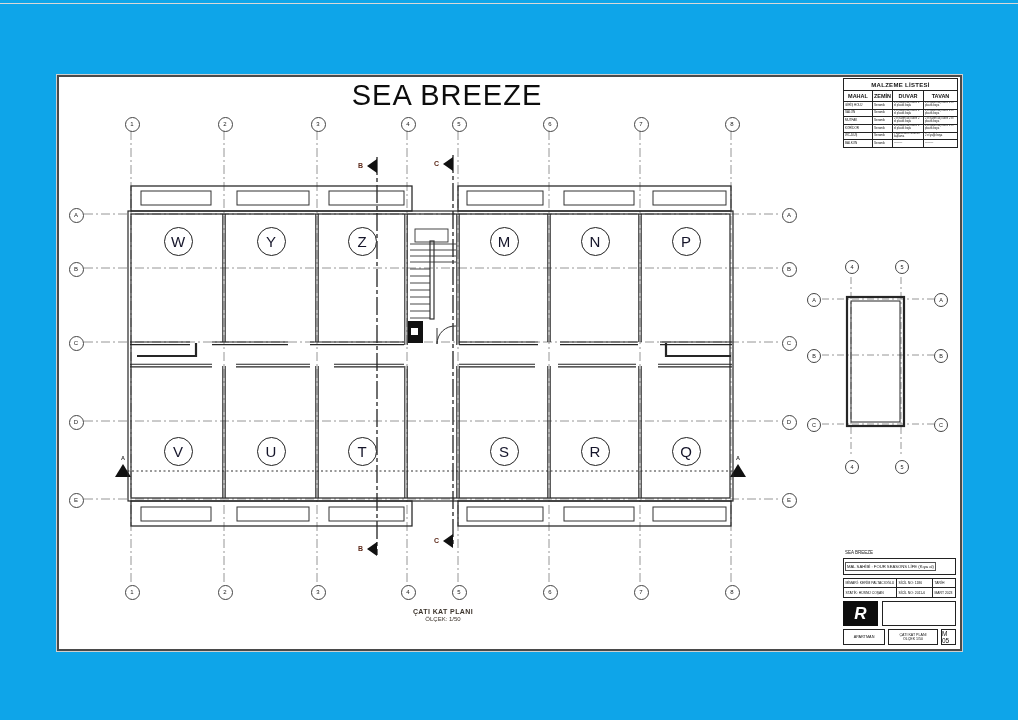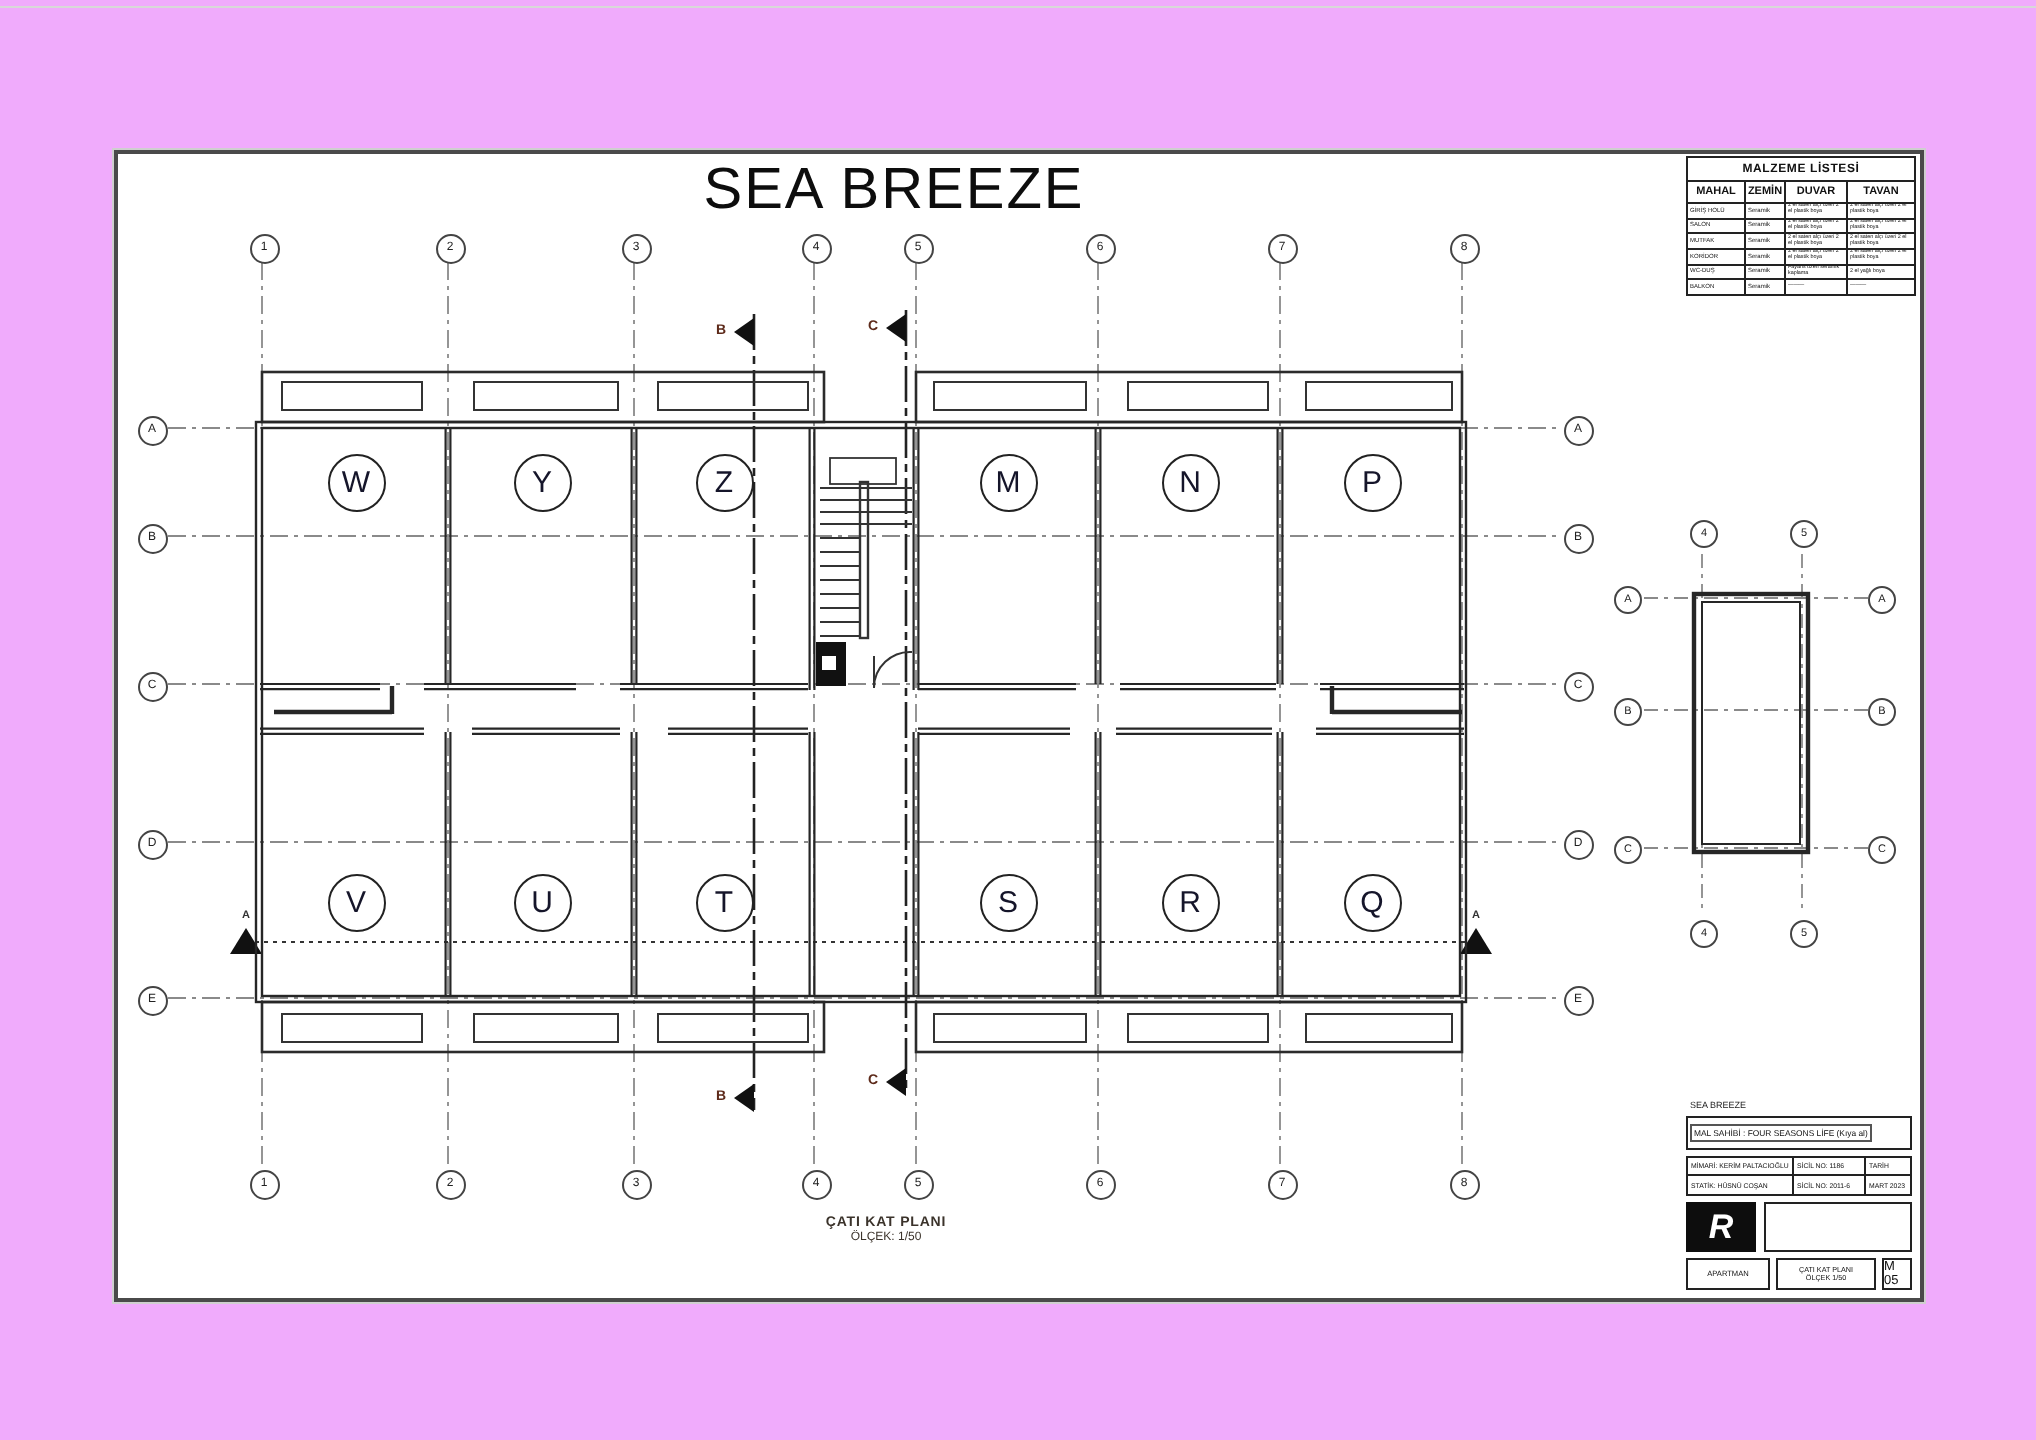--- a/index.html
+++ b/index.html
@@ -1,16 +1,16 @@
 <!DOCTYPE html>
 <html><head>
 <meta charset="utf-8">
 <style>
   html,body{margin:0;padding:0;background:#fff;}
-  #page{position:relative;width:1018px;height:720px;background:#f0abfc;overflow:hidden;
+  #page{position:relative;width:1018px;height:720px;background:#0ea5e9;overflow:hidden;
         font-family:"Liberation Sans",sans-serif;color:#111;}
   #topedge{position:absolute;left:0;top:3px;width:1018px;height:1px;background:#d8d8d8;}
   #sheet{position:absolute;left:57px;top:75px;width:901px;height:572px;border:2px solid #4a4a4a;background:#fff;box-shadow:0 0 0 1px #cfcfcf;}
   svg{position:absolute;left:0;top:0;}
   .bub{position:absolute;width:13px;height:13px;border:1px solid #444;border-radius:50%;background:#fff;
        font-size:6px;display:flex;align-items:center;justify-content:center;color:#222;}
   .bub2{position:absolute;width:12px;height:12px;border:1px solid #444;border-radius:50%;background:#fff;
        font-size:5.5px;display:flex;align-items:center;justify-content:center;color:#222;}
   .roomc{position:absolute;width:27px;height:27px;border:1.3px solid #222;border-radius:50%;background:#fff;
        font-size:15px;display:flex;align-items:center;justify-content:center;color:#15152a;}

